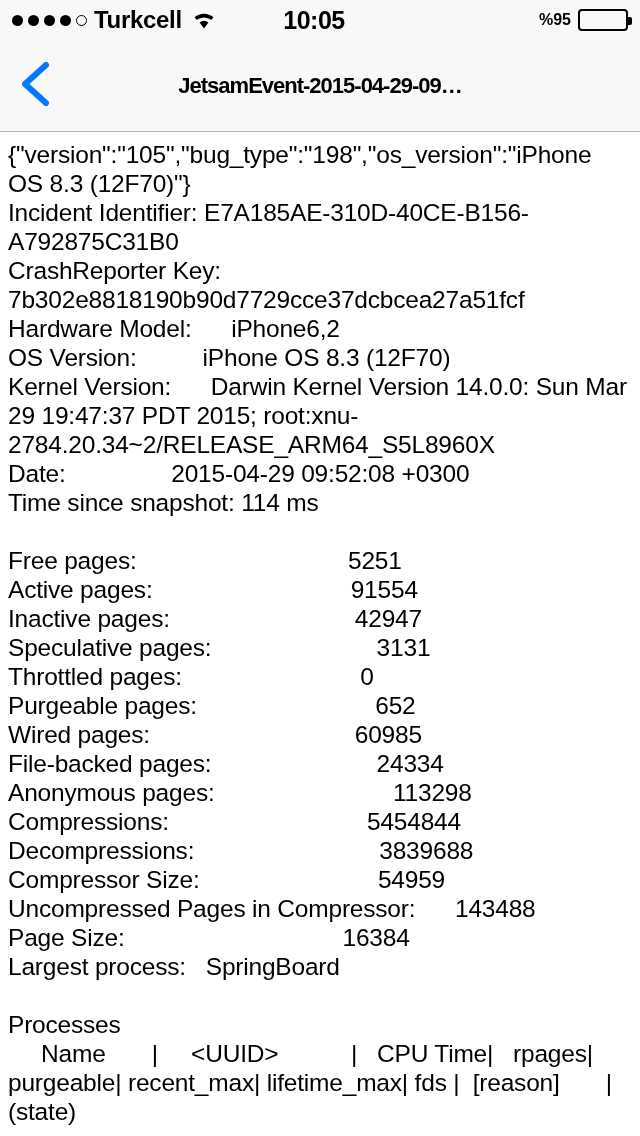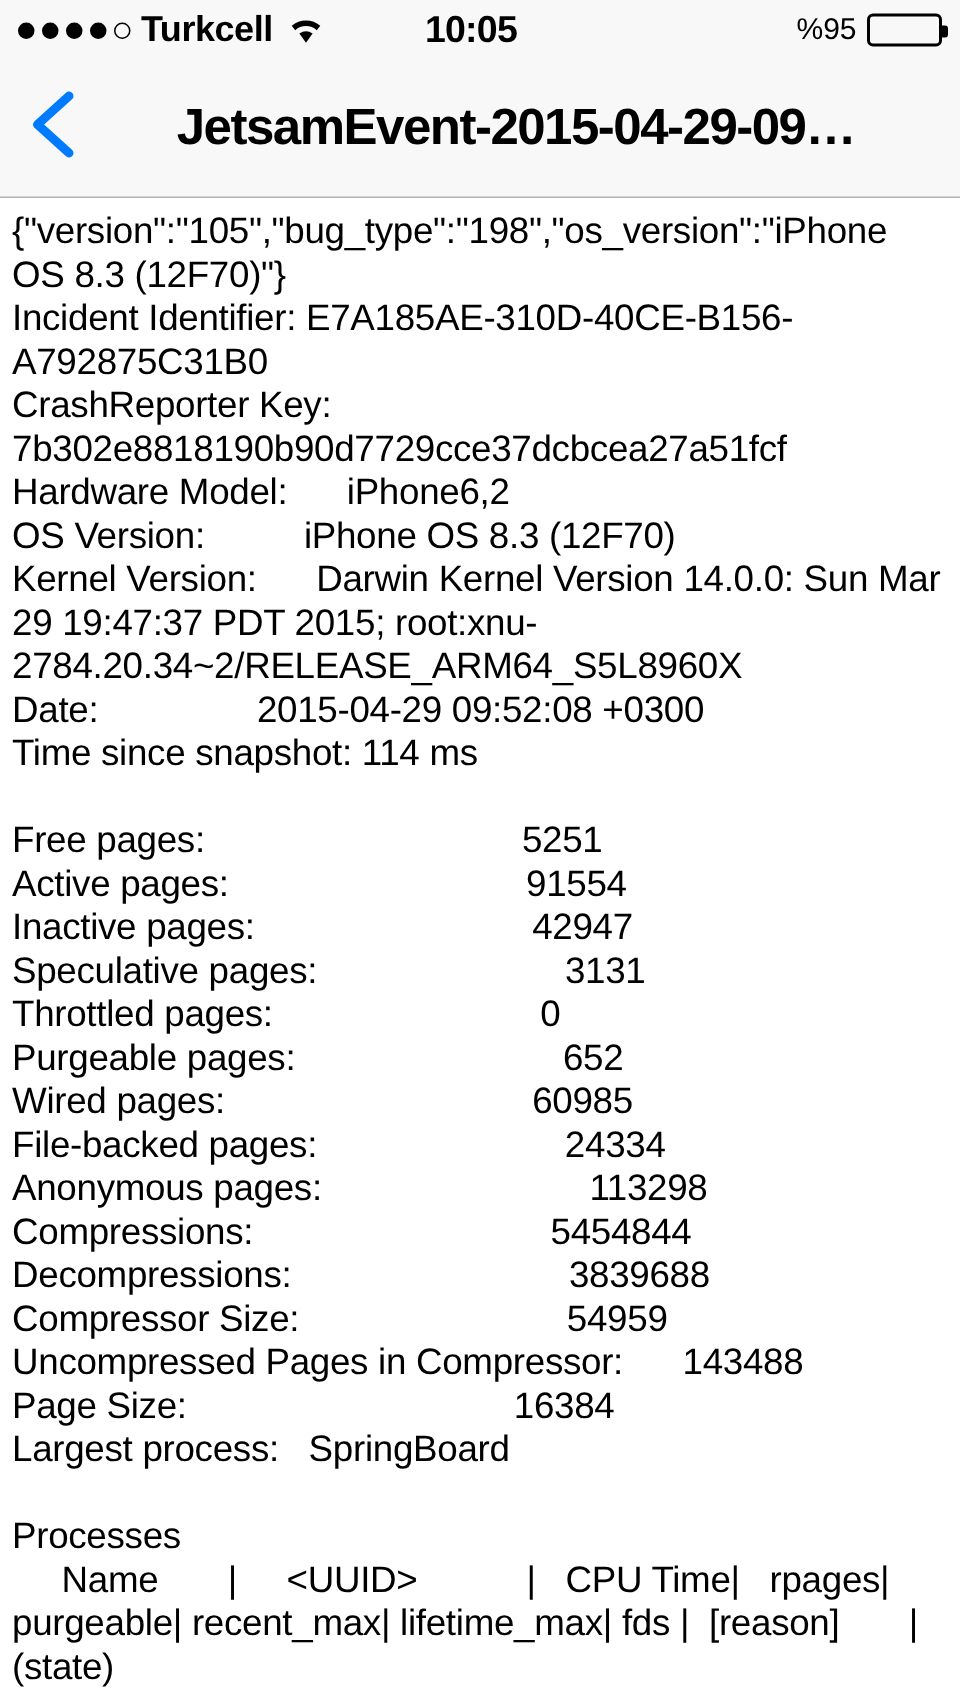--- a/index.html
+++ b/index.html
@@ -51,21 +51,21 @@
     letter-spacing: -0.5px;
   }
   .status-right {
     display: flex;
     align-items: center;
     gap: 7px;
     justify-content: flex-end;
     flex: 1;
     z-index: 2;
   }
-  .battery-pct { font-size: 20px; font-weight: normal; }
+  .battery-pct { font-size: 16px; font-weight: bold; }
   .battery {
     width: 50px; height: 22px;
     border: 2px solid #000;
     border-radius: 4px;
     position: relative;
     padding: 2px;
   }
   .battery::after {
     content: "";
     position: absolute;
@@ -93,22 +93,22 @@
     width: 70px;
     display: flex;
     align-items: center;
     justify-content: center;
     height: 100%;
     cursor: pointer;
   }
   .nav-title {
     position: absolute;
     left: 70px; right: 70px;
-    text-align: right;
-    font-size: 34px;
+    text-align: center;
+    font-size: 22px;
     font-weight: bold;
     color: #000;
     letter-spacing: -1px;
     white-space: nowrap;
     overflow: hidden;
   }
 
   
   .content {
     padding: 8px 8px 0 8px;

